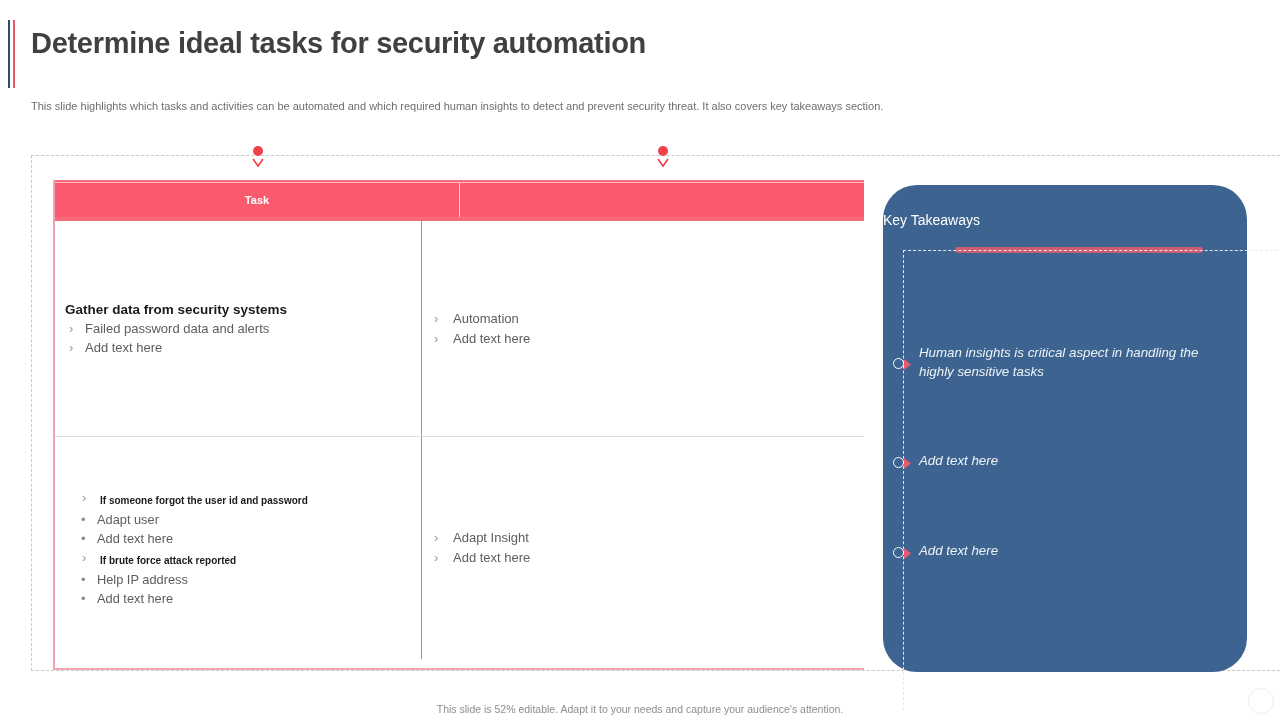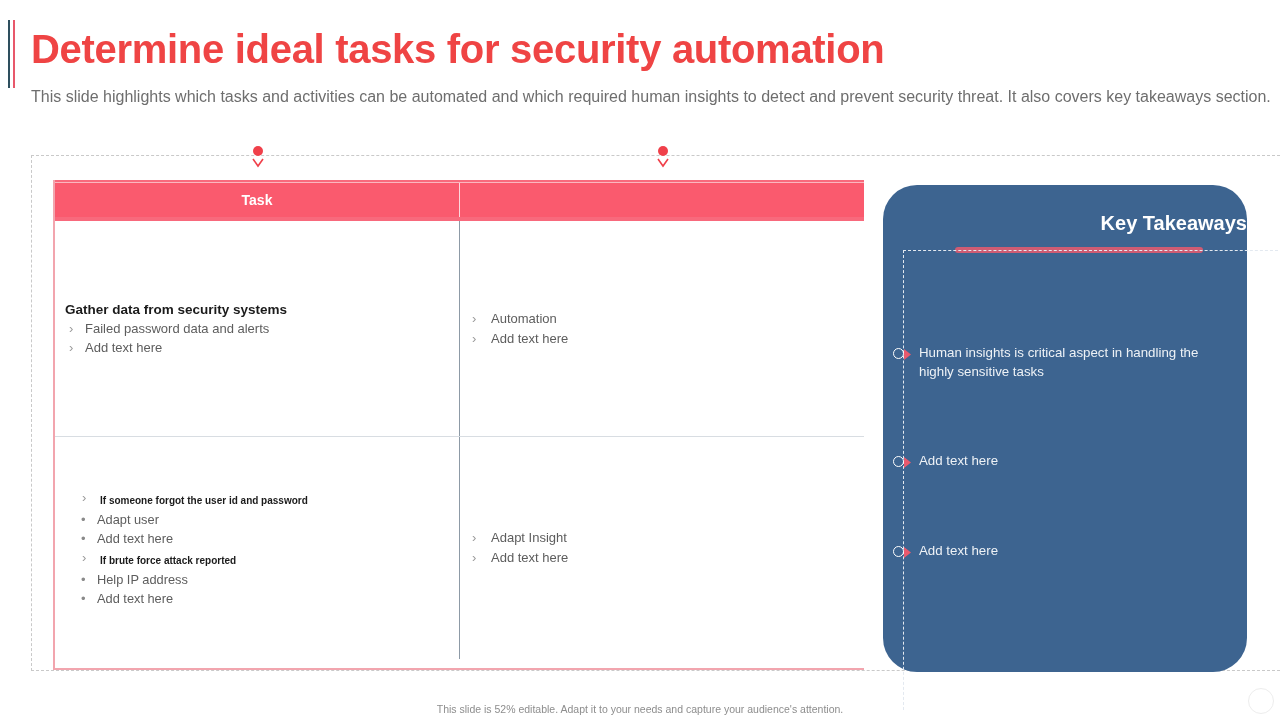--- a/index.html
+++ b/index.html
@@ -16,26 +16,26 @@
     position: absolute; left: 8px; top: 20px;
     width: 10px; height: 68px;
     display: flex; gap: 3px;
   }
   .accent-bar { width: 2px; height: 100%; }
   .accent-bar.teal { background: #2e4f5e; }
   .accent-bar.red  { background: #e8586b; }
 
   .page-title {
     position: absolute; left: 31px; top: 27px;
-    font-size: 40px; font-weight: bold; color: #ef4444;
+    font-size: 29px; font-weight: bold; color: #404040;
     letter-spacing: -0.3px; white-space: nowrap;
   }
   .page-subtitle {
-    position: absolute; left: 31px; top: 88px;
-    font-size: 16px; color: #6e6e6e; white-space: nowrap;
+    position: absolute; left: 31px; top: 100px;
+    font-size: 11px; color: #6e6e6e; white-space: nowrap;
   }
 
   
   .dashed-frame {
     position: absolute; left: 31px; top: 155px;
     width: 1249px; height: 516px;
     border: 1px dashed #c9c9c9;
     border-right: none;
   }
 
@@ -69,32 +69,32 @@
     border-top: 3px solid #f8697c;
     border-bottom: 4px solid #f8697c;
     position: relative;
   }
   .table-head::before {
     content: ""; position: absolute; left: 0; right: 0; top: -1px;
     height: 1px; background: #fbb7bf;
   }
   .th {
     display: flex; align-items: center; justify-content: center;
-    color: #ffffff; font-size: 14px; font-weight: bold;
+    color: #ffffff; font-size: 11px; font-weight: bold;
     height: 100%;
   }
   .th.col-task { width: 405px; border-right: 1px solid #fdd7dc; }
   .th.col-auto { width: 404px; }
 
   .table-body { }
   .trow { display: flex; }
   .trow.row-1 { height: 216px; border-bottom: 1px solid #d8dde2; }
   .trow.row-2 { height: 222px; }
   .td { padding: 0; }
-  .td.col-task { width: 405px; border-right: 1px solid #8d9aa6; display: flex; align-items: center; }
+  .td.col-task { width: 367px; border-right: 1px solid #8d9aa6; display: flex; align-items: center; }
   .td.col-auto { width: 404px; display: flex; align-items: center; }
 
   .cell-inner { width: 100%; padding-left: 10px; }
   .cell-inner.right { padding-left: 12px; }
 
   .lead-bold {
     font-size: 13.5px; font-weight: bold; color: #1b1b1b;
     line-height: 18px;
   }
   ul.blist { list-style: none; }
@@ -127,36 +127,36 @@
 
   
   .kt-panel {
     position: absolute; left: 883px; top: 185px;
     width: 364px; height: 487px;
     background: #3d6490;
     border-radius: 34px;
   }
   .kt-title {
     position: absolute; top: 27px; left: 0; width: 100%;
-    text-align: right; color: #ffffff;
-    font-size: 20px; font-weight: bold;
+    text-align: left; color: #ffffff;
+    font-size: 14px; font-weight: normal;
   }
   .kt-underline {
     position: absolute; top: 62px; left: 72px;
     width: 248px; height: 6px; border-radius: 3px;
     background: #cf5c73;
   }
   .kt-dashed {
     position: absolute; left: 20px; top: 65px;
     width: 380px; height: 460px;
     border: 1px dashed #e3e9f0;
     border-right: none; border-bottom: none;
   }
 
-  .kt-item { position: absolute; left: 10px; width: 340px; display: flex; align-items: flex-start; }
+  .kt-item { position: absolute; left: 10px; width: 340px; display: flex; align-items: center; font-style: italic; }
   .kt-item .bullet { position: relative; width: 26px; flex: 0 0 26px; height: 16px; margin-top: 2px; }
   .kt-item .ring {
     position: absolute; left: 0; top: 3px;
     width: 11px; height: 11px; border-radius: 50%;
     border: 1.4px solid #ffffff; background: transparent;
   }
   .kt-item .arw { position: absolute; left: 10px; top: 2px; }
   .kt-item .label {
     color: #eef2f6; font-size: 13.3px; line-height: 19px;
   }

